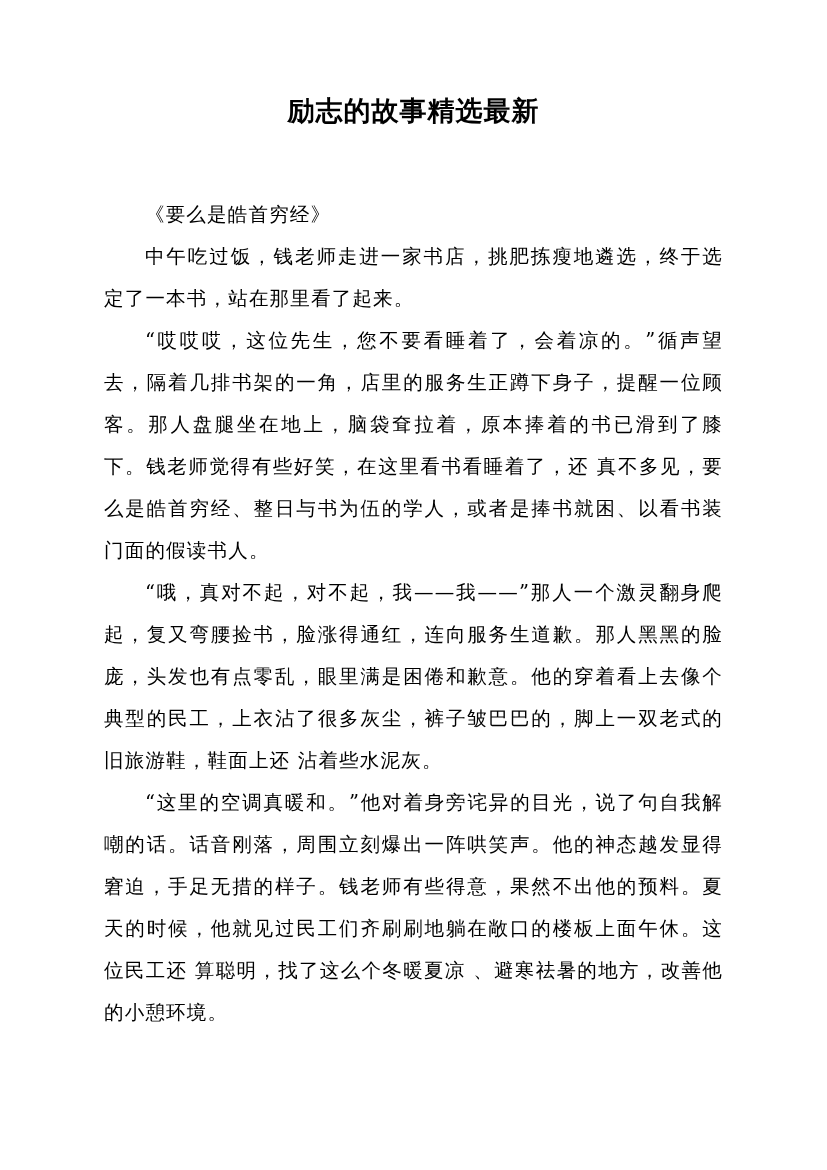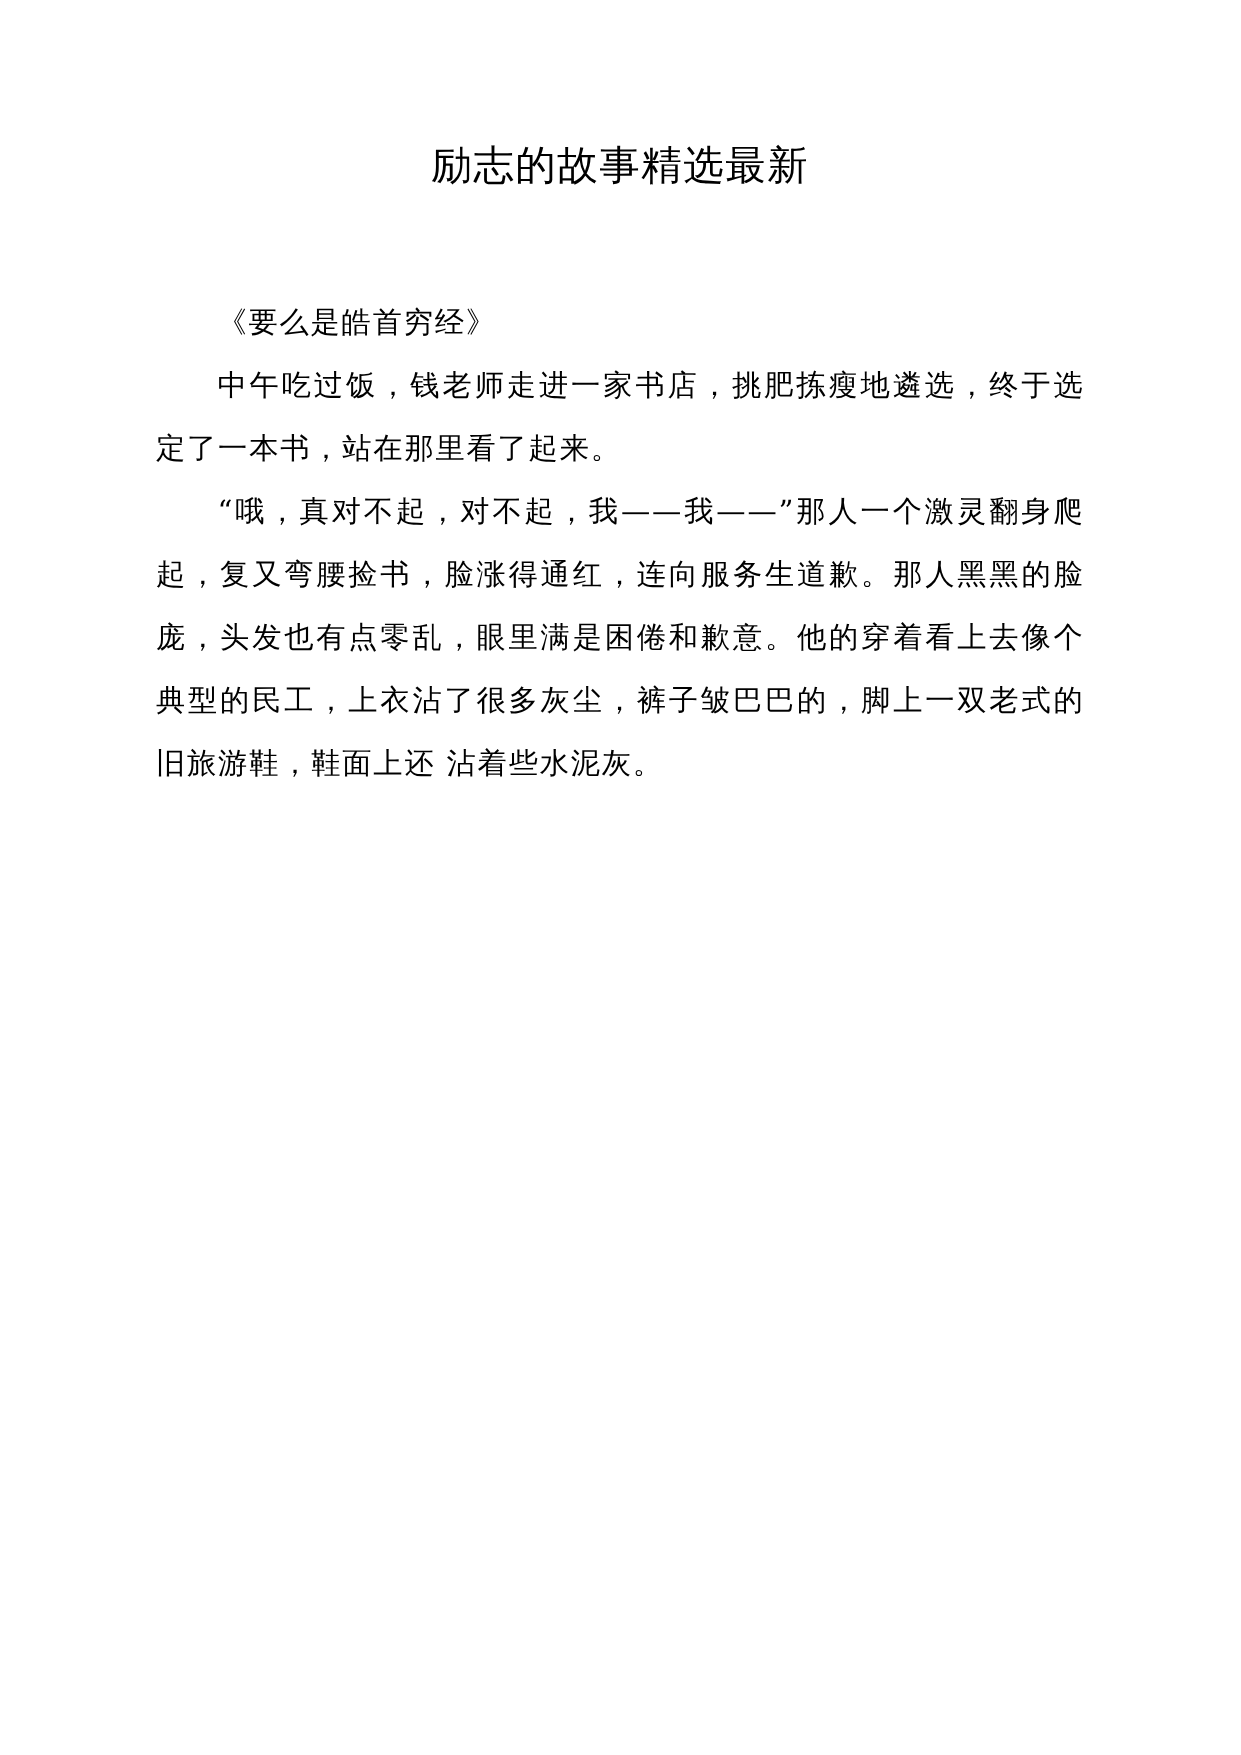--- a/index.html
+++ b/index.html
@@ -16,21 +16,21 @@
   }
   .page {
     position: relative;
     width: 827px;
     height: 1170px;
     box-sizing: border-box;
     padding: 88px 104px 60px 104px;
   }
   .doc-title {
     font-family: "DejaVu Serif", serif;
-    font-weight: normal;
+    font-weight: bold;
     font-size: 27px;
     text-align: center;
     letter-spacing: 1px;
     margin: 0 0 0 0;
     padding-top: 4px;
     line-height: 1.4;
   }
   .body-block {
     margin-top: 64px;
   }
@@ -47,15 +47,17 @@
 </style>
 </head>
 <body>
 
 <div class="page">
   <h1 class="doc-title">励志的故事精选最新</h1>
 
   <div class="body-block">
     <p class="para">《要么是皓首穷经》</p>
     <p class="para">中午吃过饭，钱老师走进一家书店，挑肥拣瘦地遴选，终于选定了一本书，站在那里看了起来。</p>
+    <p class="para">“哎哎哎，这位先生，您不要看睡着了，会着凉的。”循声望去，隔着几排书架的一角，店里的服务生正蹲下身子，提醒一位顾客。那人盘腿坐在地上，脑袋耷拉着，原本捧着的书已滑到了膝下。钱老师觉得有些好笑，在这里看书看睡着了，还 真不多见，要么是皓首穷经、整日与书为伍的学人，或者是捧书就困、以看书装门面的假读书人。</p>
     <p class="para">“哦，真对不起，对不起，我——我——”那人一个激灵翻身爬起，复又弯腰捡书，脸涨得通红，连向服务生道歉。那人黑黑的脸庞，头发也有点零乱，眼里满是困倦和歉意。他的穿着看上去像个典型的民工，上衣沾了很多灰尘，裤子皱巴巴的，脚上一双老式的旧旅游鞋，鞋面上还 沾着些水泥灰。</p>
+    <p class="para">“这里的空调真暖和。”他对着身旁诧异的目光，说了句自我解嘲的话。话音刚落，周围立刻爆出一阵哄笑声。他的神态越发显得窘迫，手足无措的样子。钱老师有些得意，果然不出他的预料。夏天的时候，他就见过民工们齐刷刷地躺在敞口的楼板上面午休。这位民工还 算聪明，找了这么个冬暖夏凉 、避寒祛暑的地方，改善他的小憩环境。</p>
   </div>
 </div>
 
 </body></html>

